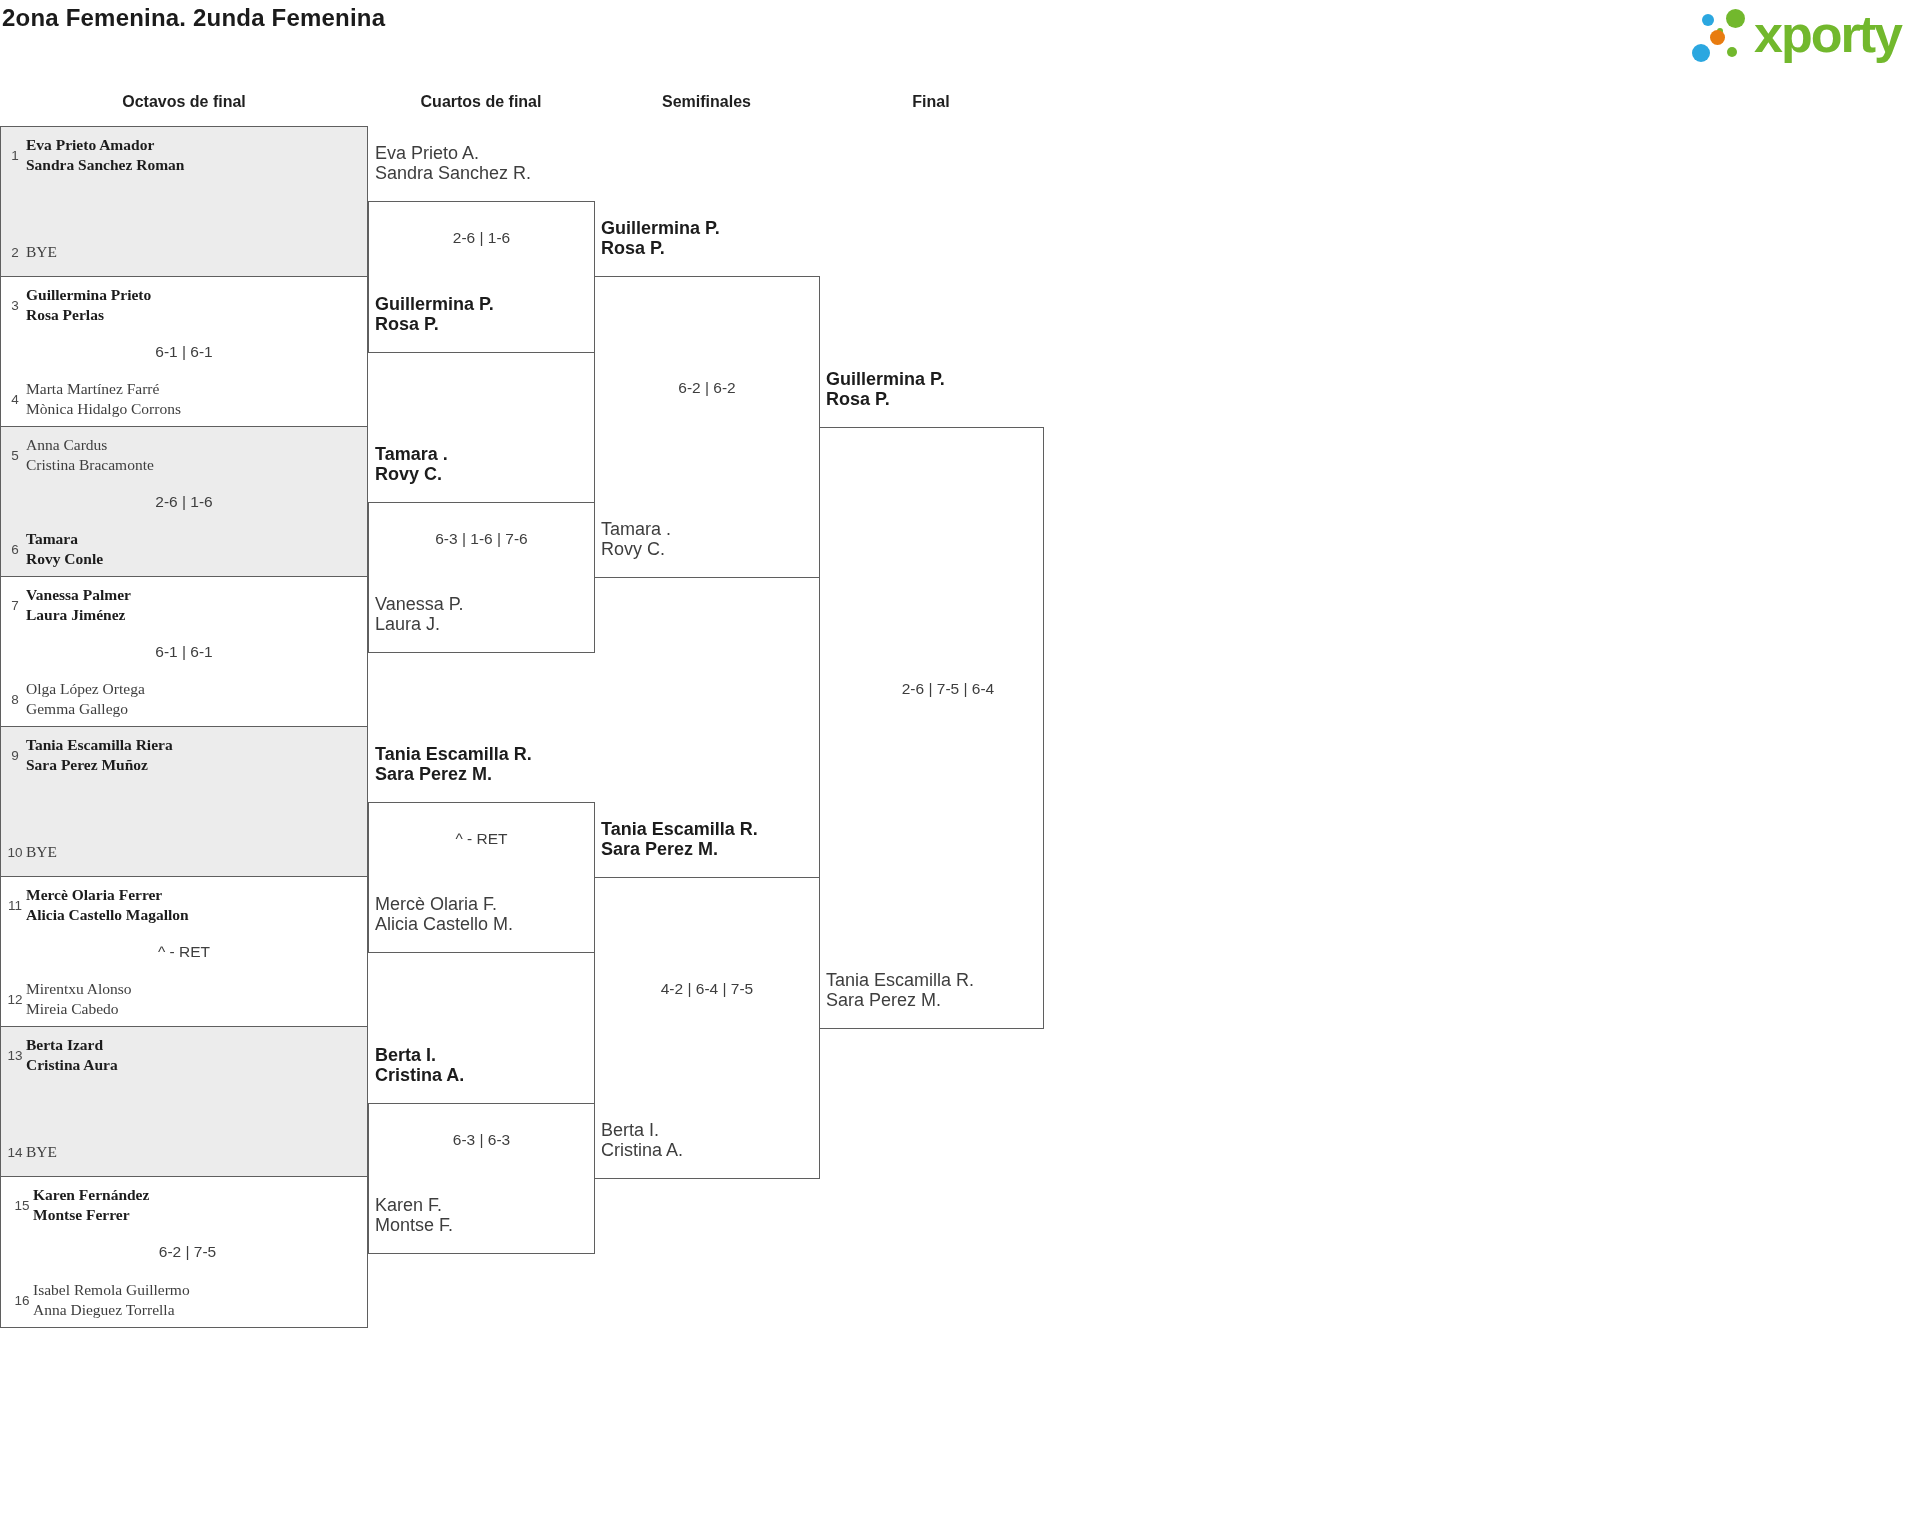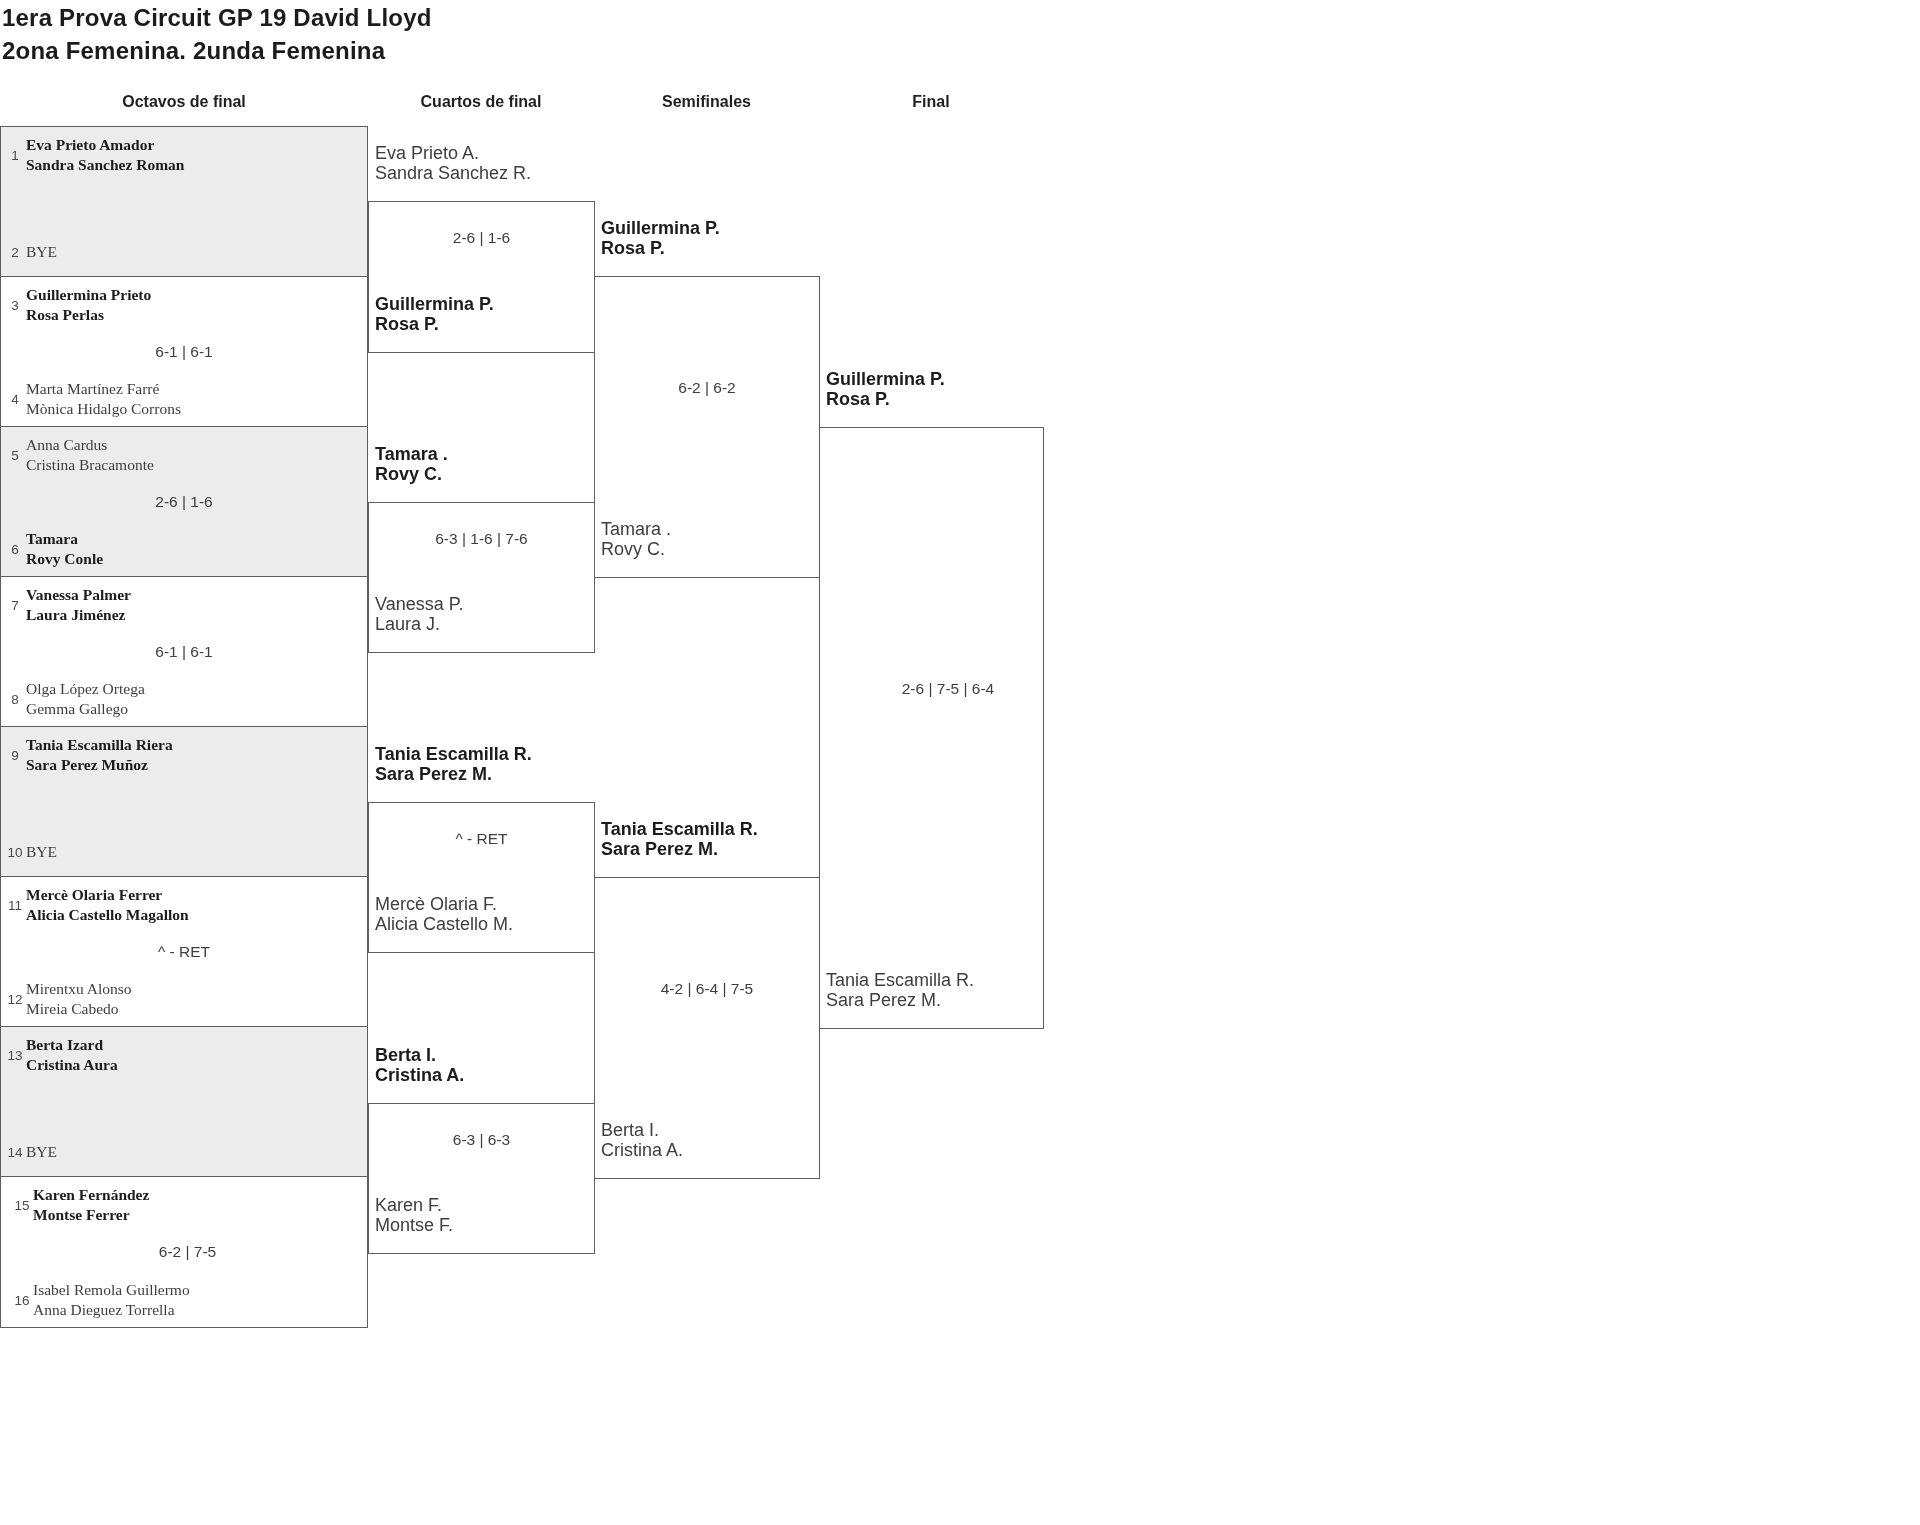--- a/index.html
+++ b/index.html
@@ -48,24 +48,32 @@
   .lbl { position: absolute; width: 215px; font-size: 18px; line-height: 20px; color: #3e3e3e; }
   .lbl.w { font-weight: 700; color: #1c1c1c; }
   .rscore { position: absolute; text-align: center; font-size: 15.5px; line-height: 20px; color: #3e3e3e; }
 </style>
 </head>
 <body>
 
 <div class="page">
 
   <div class="title">
-    <div>1era Prova Circuit GP 19 David Lloyd</div>
     <div>2ona Femenina. 2unda Femenina</div>
   </div>
 
+  <div class="logo">
+    <span class="dot" style="left:12px;top:12px;width:12px;height:12px;background:#2ba7e0"></span>
+    <span class="dot" style="left:36px;top:7px;width:19px;height:19px;background:#72b82d"></span>
+    <span class="dot" style="left:27px;top:26px;width:6px;height:6px;background:#72b82d"></span>
+    <span class="dot" style="left:20px;top:28px;width:15px;height:15px;background:#e87c10"></span>
+    <span class="dot" style="left:2px;top:42px;width:18px;height:18px;background:#2ba7e0"></span>
+    <span class="dot" style="left:37px;top:45px;width:10px;height:10px;background:#72b82d"></span>
+    <span class="logo-text" style="color:#72b82d">xporty</span>
+  </div>
 
   <div class="rh" style="left:0;width:368px">Octavos de final</div>
   <div class="rh" style="left:368px;width:226px">Cuartos de final</div>
   <div class="rh" style="left:594px;width:225px">Semifinales</div>
   <div class="rh" style="left:819px;width:224px">Final</div>
 
   <div class="r1col">
 
     <div class="m gray">
       <div class="slot s1">

